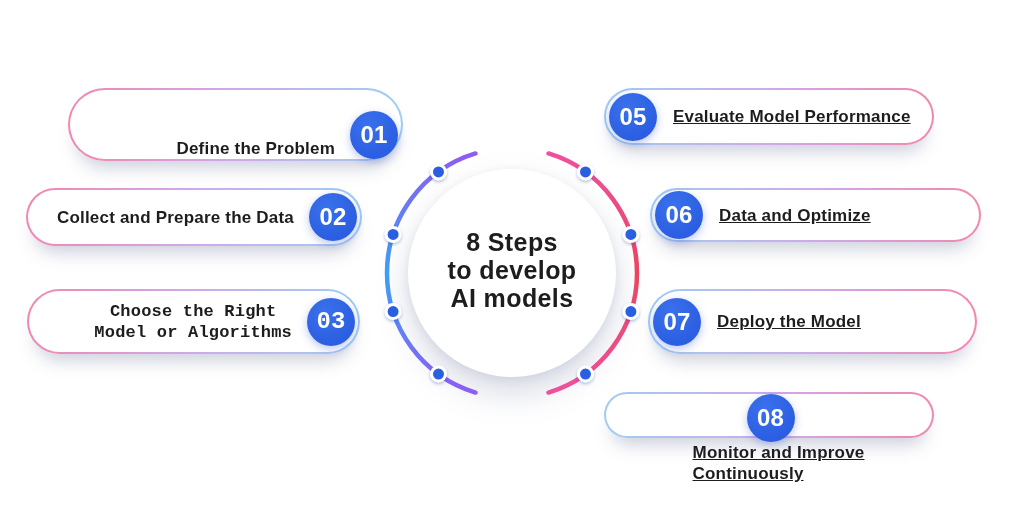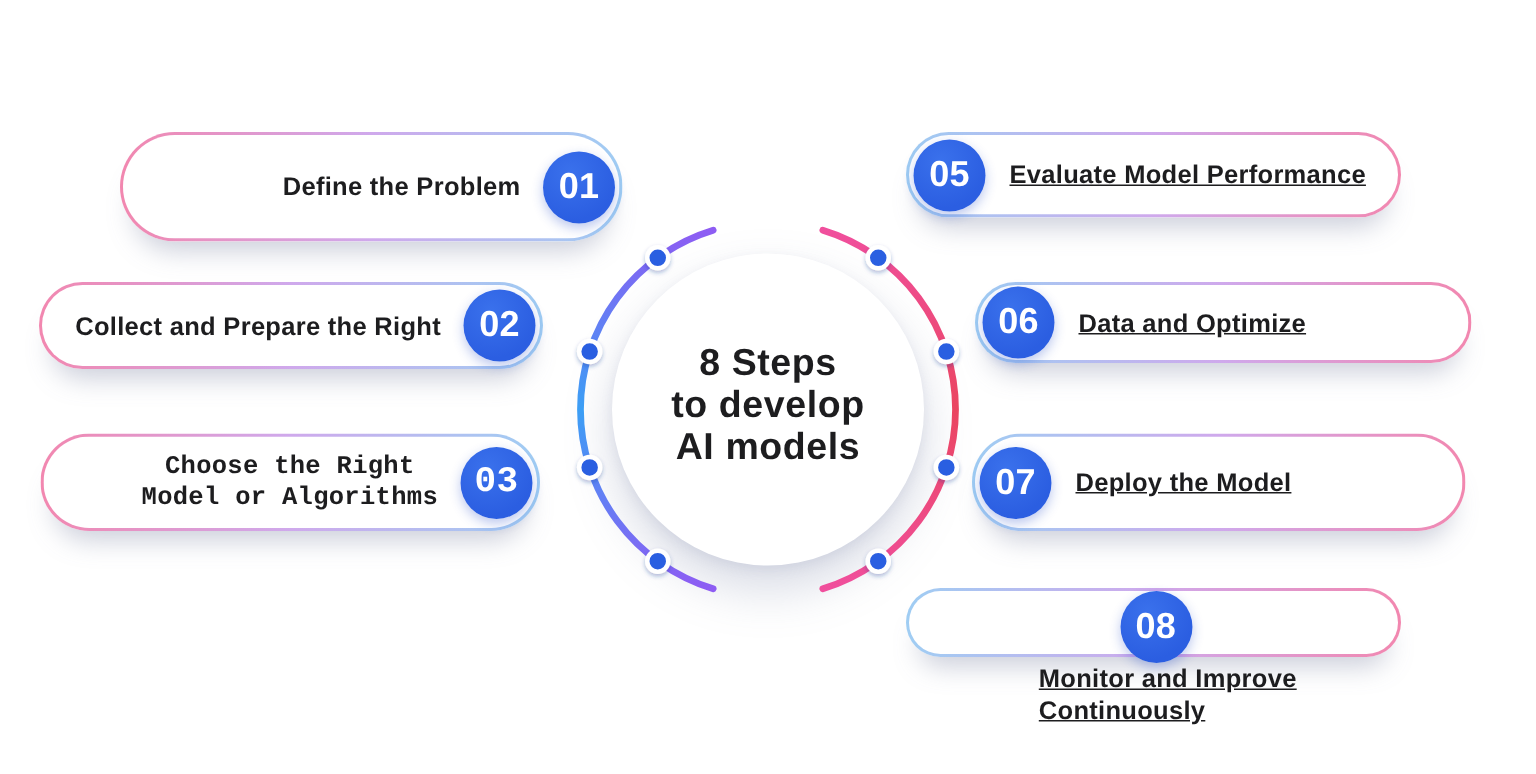--- a/index.html
+++ b/index.html
@@ -119,30 +119,30 @@
       <circle class="dot" cx="585.5" cy="374.1" r="7"></circle>
     </g>
   </svg>
 
   <div class="title">
     <span class="line">8 Steps</span>
     <span class="line">to develop</span>
     <span class="line">AI models</span>
   </div>
 
-  <div class="pill left" style="left:80px;top:88px;width:335px;height:73px;">
+  <div class="pill left" style="left:68px;top:88px;width:335px;height:73px;align-items:flex-end;">
     <span class="label">
       <span class="line">Define the Problem</span>
     </span>
     <span class="badge">01</span>
   </div>
 
   <div class="pill left" style="left:26px;top:188px;width:336px;height:58px;">
     <span class="label">
-      <span class="line">Collect and Prepare the Right</span>
+      <span class="line">Collect and Prepare the Data</span>
     </span>
     <span class="badge">02</span>
   </div>
 
   <div class="pill left" style="left:27px;top:289px;width:333px;height:65px;font-family:Liberation Mono, monospace;">
     <span class="label">
       <span class="line">Choose the Right</span>
       <span class="line">Model or Algorithms</span>
     </span>
     <span class="badge">03</span>

